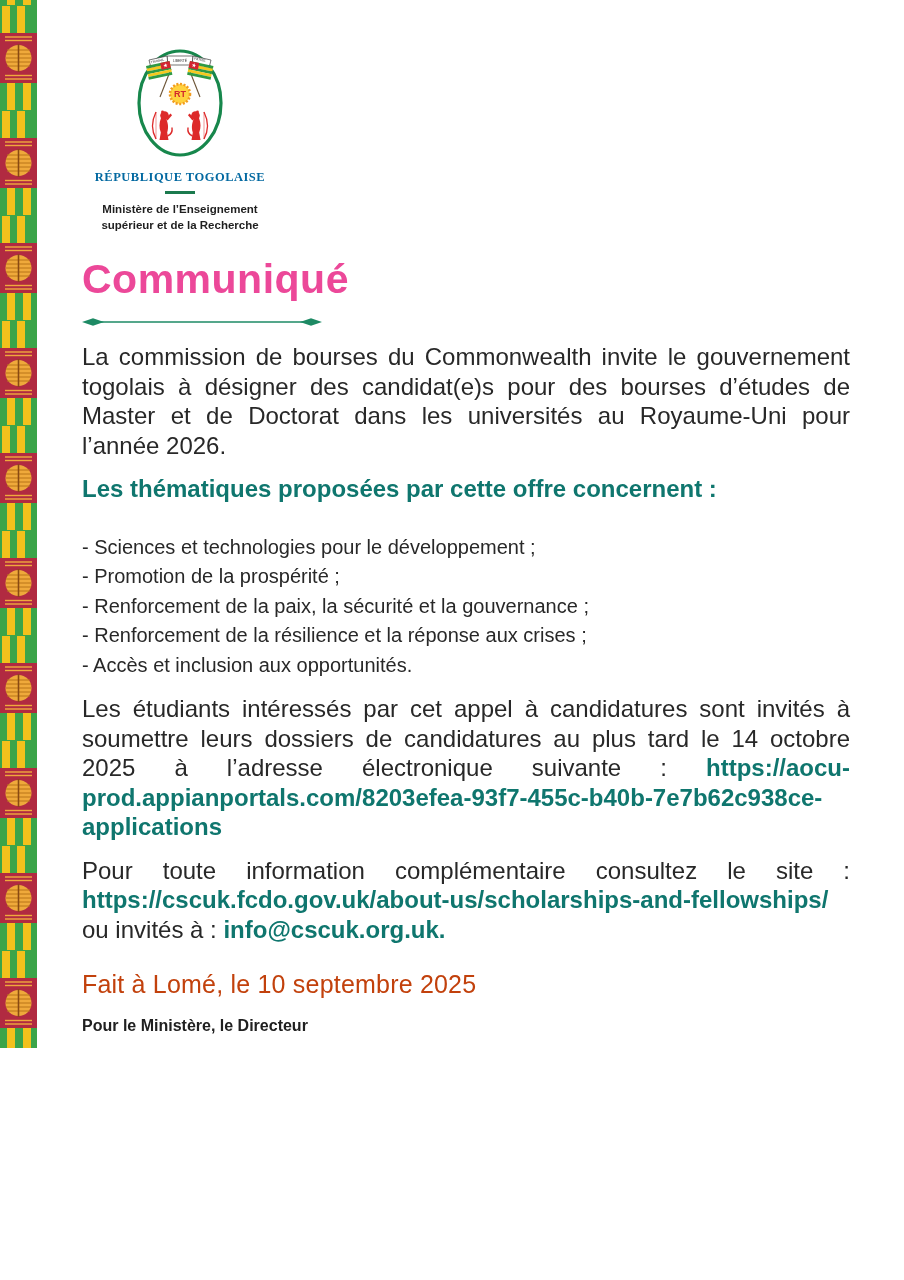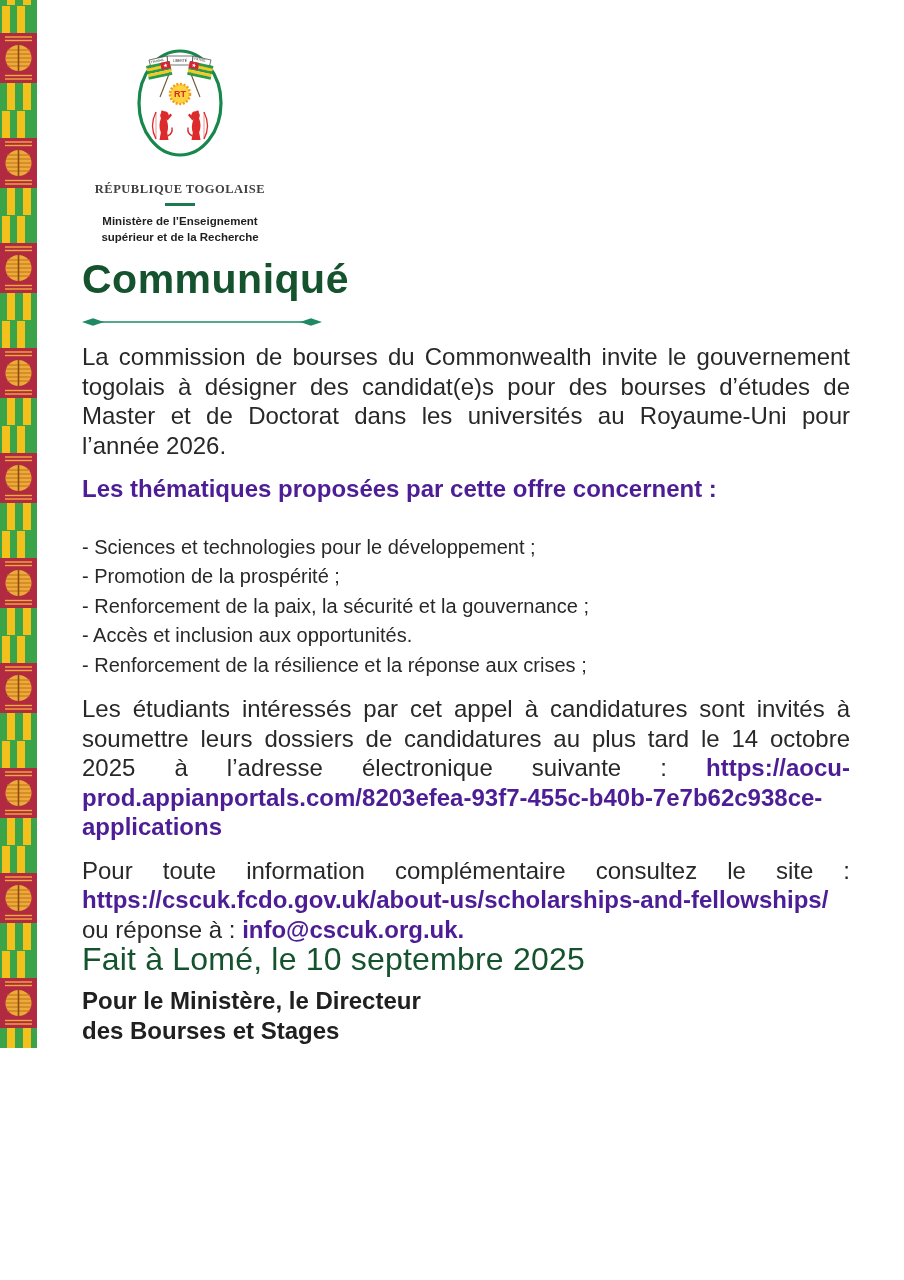--- a/index.html
+++ b/index.html
@@ -7,37 +7,37 @@
   .page {
     position:relative; width:904px; height:1048px; background:#ffffff;
     font-family:"Liberation Sans","DejaVu Sans",sans-serif; overflow:hidden;
   }
   .kente { position:absolute; left:0; top:0; display:block; }
 
   
   .logo-block { position:absolute; left:80px; top:44px; width:200px; text-align:center; }
   .arms { display:block; margin:0 auto; }
   .republic {
-    margin-top:20px; font-family:"Liberation Serif","DejaVu Serif",serif;
-    font-weight:bold; font-size:12.5px; letter-spacing:0.5px; color:#404040; white-space:nowrap;
+    margin-top:8px; font-family:"Liberation Serif","DejaVu Serif",serif;
+    font-weight:bold; font-size:12.5px; letter-spacing:0.5px; color:#0369a1; white-space:nowrap;
   }
   .logo-divider { width:30px; height:3px; background:#1b7a4e; margin:6px auto 7px; }
   .ministry { font-size:11.5px; font-weight:bold; color:#1f1f1f; line-height:16px; }
 
   
   .content { position:absolute; left:82px; top:256px; width:768px; color:#282828; }
-  .title { font-size:41px; line-height:46px; font-weight:bold; letter-spacing:0.5px; color:#14532d; }
+  .title { font-size:41px; line-height:46px; font-weight:bold; letter-spacing:0.5px; color:#ec4899; }
   .title-rule { display:block; margin-top:14px; }
   .title-rule line { stroke:#1d8a64; stroke-width:1.6; }
   .title-rule polygon { fill:#1d8a64; }
   .para { margin-top:14px; font-size:24px; line-height:29.5px; text-align:justify; }
-  .bold { font-weight:bold; color:#4c1d95; }
+  .bold { font-weight:bold; color:#0f766e; }
   .themes { list-style:none; margin-top:29px; font-size:20px; line-height:29.5px; }
-  .dateline { font-size:32px; line-height:30px; color:#14532d; letter-spacing:0.2px; }
-  .signature { margin-top:12px; font-size:24px; font-weight:bold; line-height:30px; color:#202020; }
+  .dateline { margin-top:25px; font-size:25px; line-height:30px; color:#c2410c; letter-spacing:0.2px; }
+  .signature { margin-top:12px; font-size:16px; font-weight:bold; line-height:30px; color:#202020; }
 </style>
 </head>
 <body>
 
 <div class="page">
 
   <svg class="kente" width="37" height="1280" viewBox="0 0 37 1280">
     <defs>
       <pattern id="kente" x="0" y="-22" width="37" height="105" patternUnits="userSpaceOnUse">
         <rect x="0" y="0" width="37" height="55" fill="#3ba449"></rect>
@@ -142,33 +142,33 @@
     </svg>
 
     <p class="para">La commission de bourses du Commonwealth invite le gouvernement togolais à désigner des candidat(e)s pour des bourses d’études de Master et de Doctorat dans les universités au Royaume-Uni pour l’année 2026.</p>
 
     <p class="para bold">Les thématiques proposées par cette offre concernent :</p>
 
     <ul class="themes">
       <li>- Sciences et technologies pour le développement ;</li>
       <li>- Promotion de la prospérité ;</li>
       <li>- Renforcement de la paix, la sécurité et la gouvernance ;</li>
+      <li>- Renforcement de la résilience et la réponse aux crises ;</li>
       <li>- Accès et inclusion aux opportunités.</li>
-      <li>- Renforcement de la résilience et la réponse aux crises ;</li>
     </ul>
 
     <p class="para">
       <span>Les étudiants intéressés par cet appel à candidatures sont invités à soumettre leurs dossiers de candidatures au plus tard le 14 octobre 2025 à l’adresse électronique suivante :</span>
       <span class="bold">https://aocu-prod.appianportals.com/8203efea-93f7-455c-b40b-7e7b62c938ce-applications</span>
     </p>
 
     <p class="para">
       <span>Pour toute information complémentaire consultez le site :</span>
       <span class="bold">https://cscuk.fcdo.gov.uk/about-us/scholarships-and-fellowships/</span>
-      <span>ou réponse à :</span>
+      <span>ou invités à :</span>
       <span class="bold">info@cscuk.org.uk.</span>
     </p>
 
     <p class="dateline">Fait à Lomé, le 10 septembre 2025</p>
 
     <p class="signature">
       <span>Pour le Ministère, le Directeur</span><br>
       <span>des Bourses et Stages</span>
     </p>
   </main>

